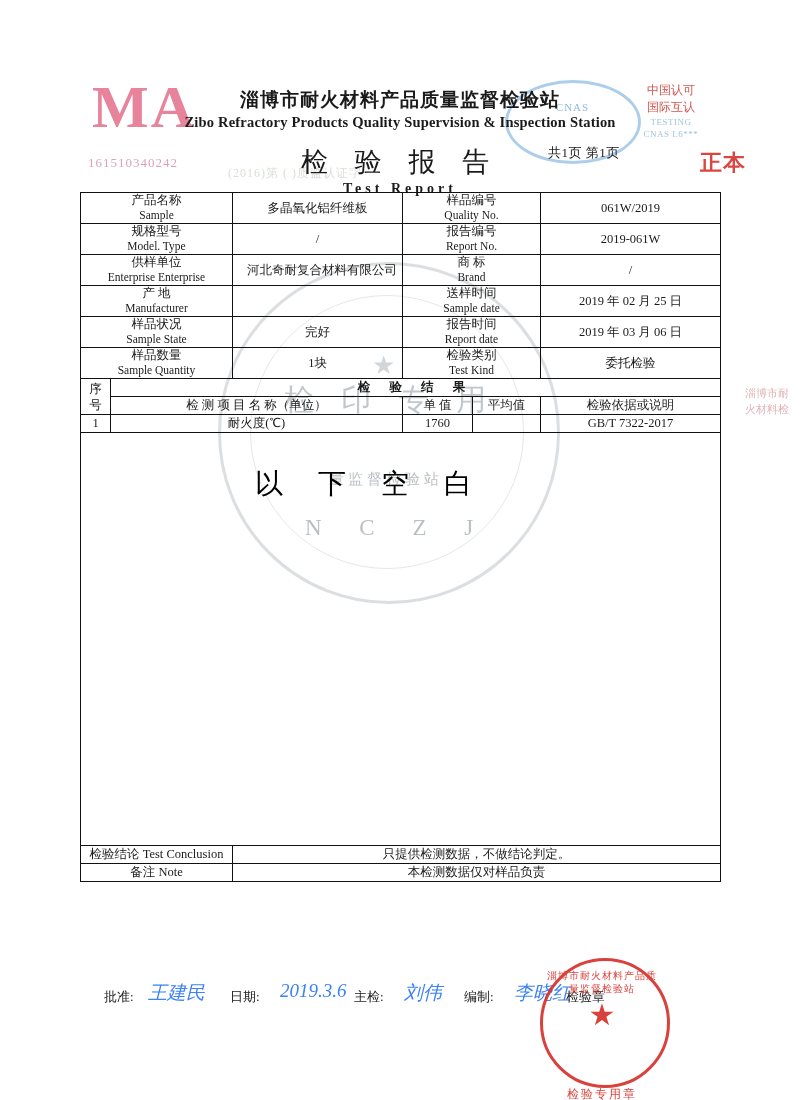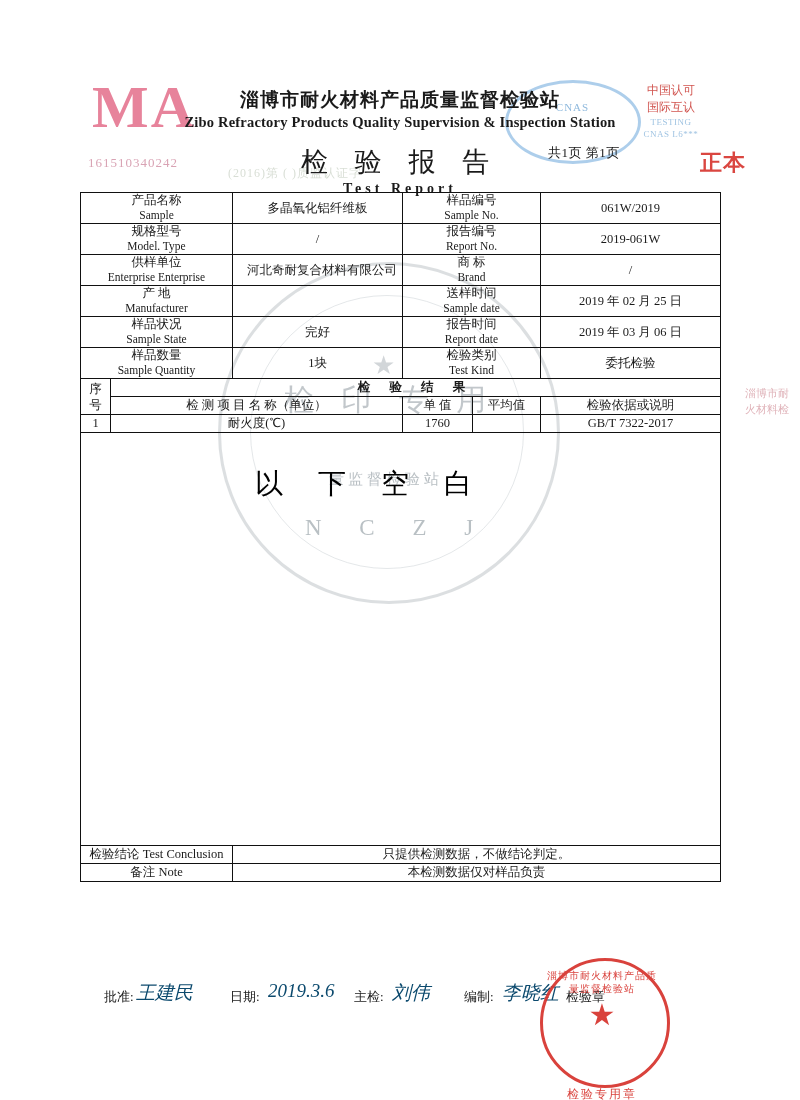--- a/index.html
+++ b/index.html
@@ -305,21 +305,22 @@
   }
   .sig {
     position: absolute;
     font-family: "Liberation Serif", serif;
     color: #12227a;
     font-style: italic;
     font-size: 19px;
     white-space: nowrap;
   }
   .sig.ink {
-    color: #0c4a6e;
+    color: #3b82f6;
+    margin-left: 12px;
   }
   .red-stamp {
     position: absolute;
     left: 540px;
     top: 958px;
     width: 124px;
     height: 124px;
     border: 3px solid #d6322c;
     border-radius: 50%;
     opacity: .92;
@@ -403,21 +404,21 @@
     </colgroup>
     <tbody>
       <tr>
         <td class="lbl" colspan="2">
           <span class="cn">产品名称</span>
           <span class="en">Sample</span>
         </td>
         <td class="val">多晶氧化铝纤维板</td>
         <td class="lbl" colspan="2">
           <span class="cn">样品编号</span>
-          <span class="en">Sample No.</span>
+          <span class="en">Quality No.</span>
         </td>
         <td class="val">061W/2019</td>
       </tr>
       <tr>
         <td class="lbl" colspan="2">
           <span class="cn">规格型号</span>
           <span class="en">Model. Type</span>
         </td>
         <td class="val">/</td>
         <td class="lbl" colspan="2">

